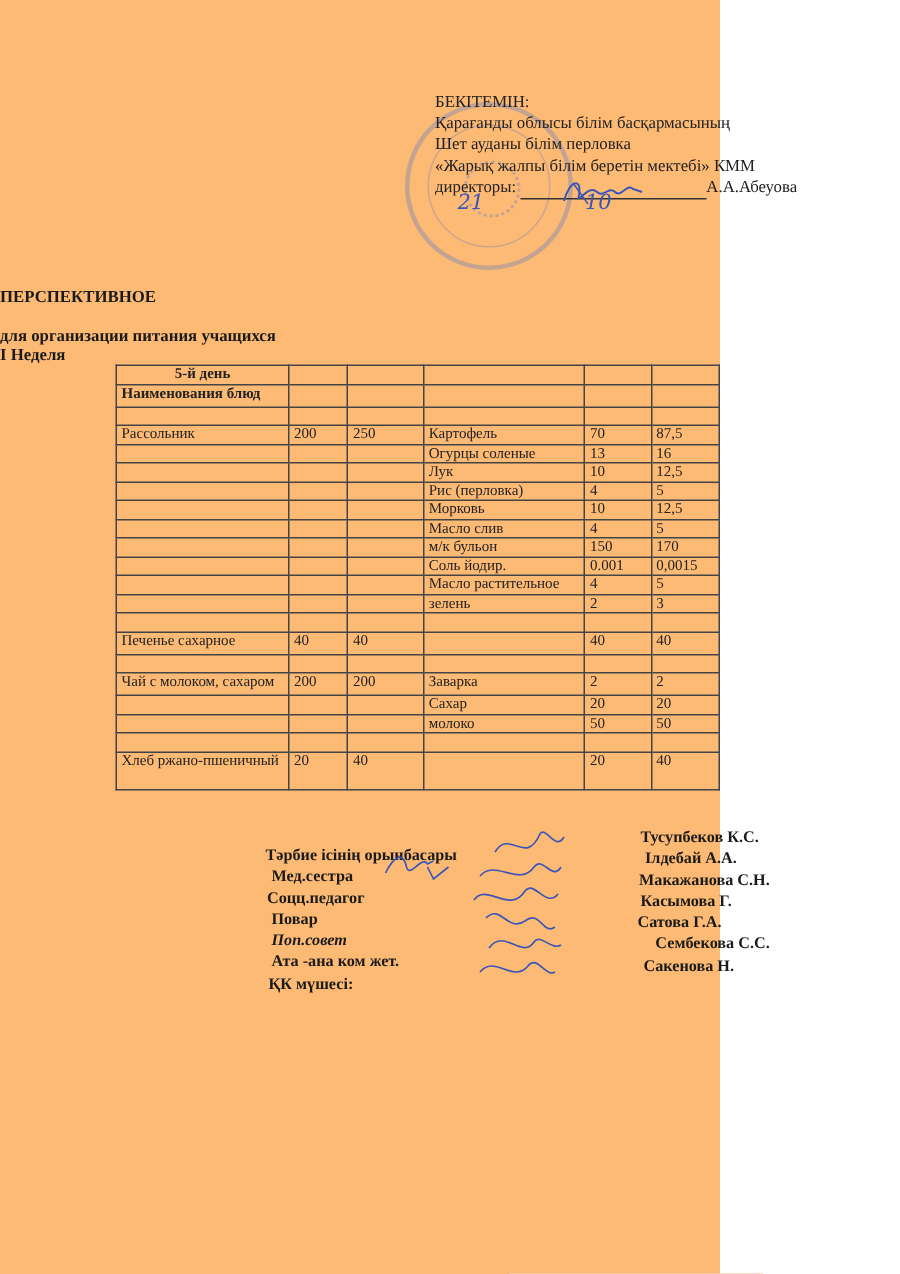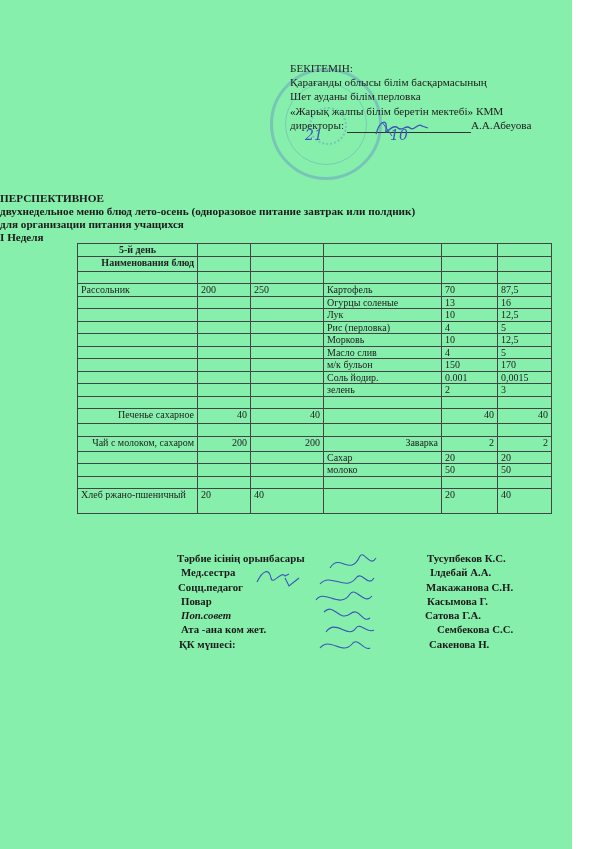--- a/index.html
+++ b/index.html
@@ -1,20 +1,20 @@
 <!DOCTYPE html>
 <html><head>
 <meta charset="utf-8">
 <style>
   html, body { margin: 0; padding: 0; }
   body {
     width: 600px; height: 849px; background: #ffffff; position: relative; overflow: hidden;
     font-family: "Liberation Serif", serif; color: #1c1c1c;
   }
-  .page { position: absolute; left: 0; top: 0; width: 528px; height: 849px; background: #86efac; padding-left: 44px; }
+  .page { position: absolute; left: 0; top: 0; width: 480px; height: 849px; background: #fdba74; }
 
   
   .approval { position: absolute; left: 290px; top: 61px; font-size: 11.2px; line-height: 14.2px; color: #222; }
   .approval div { white-space: nowrap; }
   .approval .line { display: inline-block; border-bottom: 1px solid #333; vertical-align: baseline; }
   .stamp {
     position: absolute; left: 270px; top: 68px; width: 112px; height: 112px; border-radius: 50%;
     border: 3px solid rgba(90,120,200,0.35); box-sizing: border-box;
   }
   .stamp::before {
@@ -41,26 +41,26 @@
     font-size: 10px; color: #222;
   }
   .tbl td {
     border: 1px solid #444; padding: 0 3px; height: 11.5px; line-height: 11px; vertical-align: top;
     white-space: nowrap; overflow: hidden;
   }
   .tbl td.hdr { font-weight: bold; font-size: 10px; }
   .tbl td.center { text-align: center; }
   .tbl td.wrap { white-space: normal; line-height: 11px; }
   .tbl tr.tall td { height: 24px; }
-  .tbl tr.mid td { height: 14px; text-align: right; }
+  .tbl tr.mid td { height: 14px; }
 
   
   .sigs { position: absolute; top: 551px; font-weight: bold; font-size: 10.8px; line-height: 14.3px; color: #1a1a1a; }
   .sigs div { white-space: nowrap; }
-  .sigs-left { left: 181px; }
+  .sigs-left { left: 181px; margin-top: 12px; }
   .sigs-right { left: 427px; }
   .ink { position: absolute; left: 290px; top: 548px; width: 130px; height: 120px; }
 </style>
 </head>
 <body>
 
 <div class="page">
 
   <div class="stamp"></div>
 
@@ -76,21 +76,20 @@
   </div>
   <span class="date-hand" style="left:305px; top:127px;">21</span>
   <span class="date-hand" style="left:390px; top:127px;">10</span>
 
   <svg class="sig-dir" viewBox="0 0 58 24">
     <path d="M4 18 C8 4, 16 2, 14 14 C12 22, 20 6, 26 12 C30 16, 34 8, 38 12 C42 16, 46 6, 50 10 L56 12" fill="none" stroke="#3a55b8" stroke-width="1.3"></path>
     <path d="M10 6 L20 20" fill="none" stroke="#3a55b8" stroke-width="1"></path>
   </svg>
 
   <div class="title t1">ПЕРСПЕКТИВНОЕ</div>
-  <div class="title t2">двухнедельное меню блюд  лето-осень (одноразовое питание завтрак или полдник)</div>
   <div class="title t3">для организации питания учащихся</div>
   <div class="title t4">I Неделя</div>
 
   <table class="tbl">
     <colgroup>
       <col style="width:120px;">
       <col style="width:53px;">
       <col style="width:73px;">
       <col style="width:118px;">
       <col style="width:56px;">
@@ -177,20 +176,28 @@
           <td>150</td>
           <td>170</td>
         </tr>
         <tr>
           <td></td>
           <td></td>
           <td></td>
           <td>Соль йодир.</td>
           <td>0.001</td>
           <td>0,0015</td>
+        </tr>
+        <tr>
+          <td></td>
+          <td></td>
+          <td></td>
+          <td>Масло растительное</td>
+          <td>4</td>
+          <td>5</td>
         </tr>
         <tr>
           <td></td>
           <td></td>
           <td></td>
           <td>зелень</td>
           <td>2</td>
           <td>3</td>
         </tr>
         <tr>

